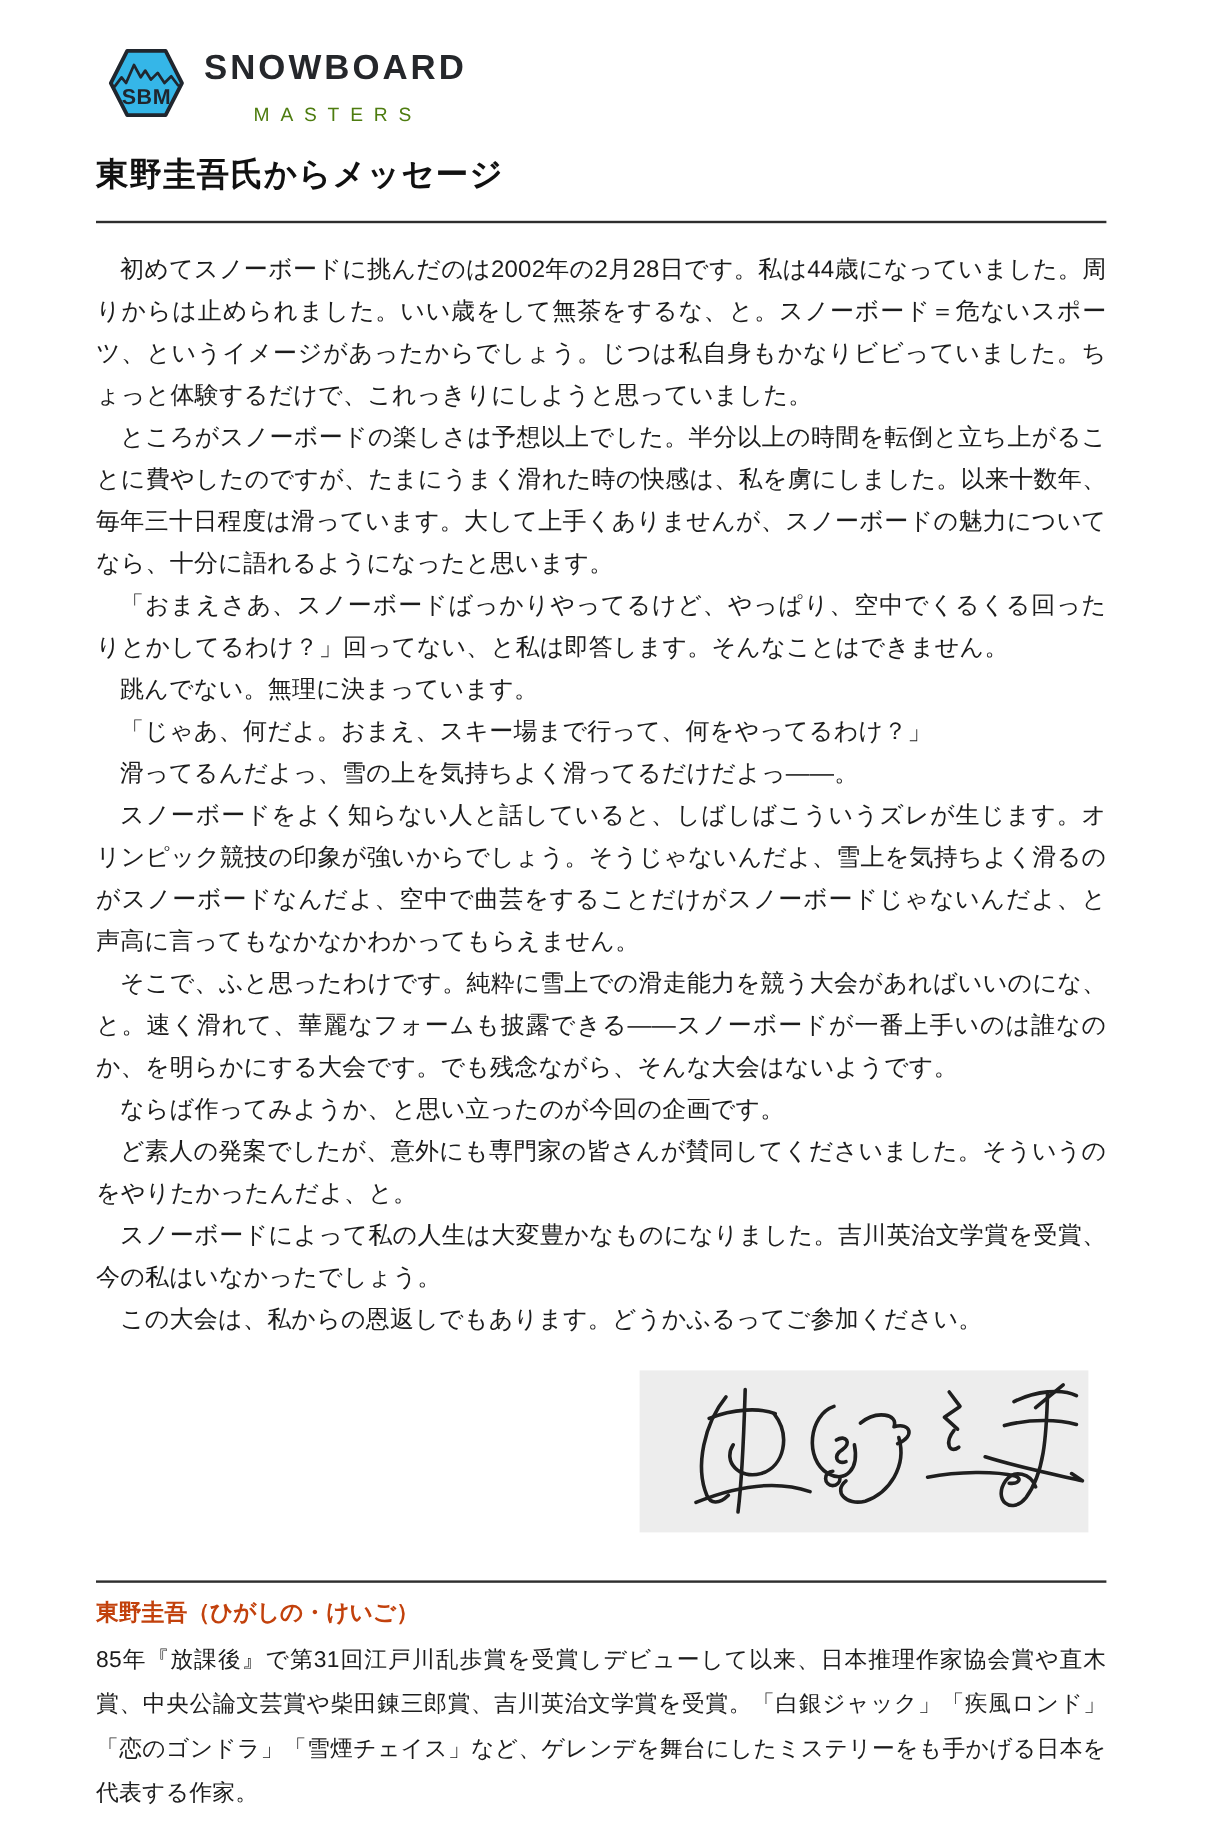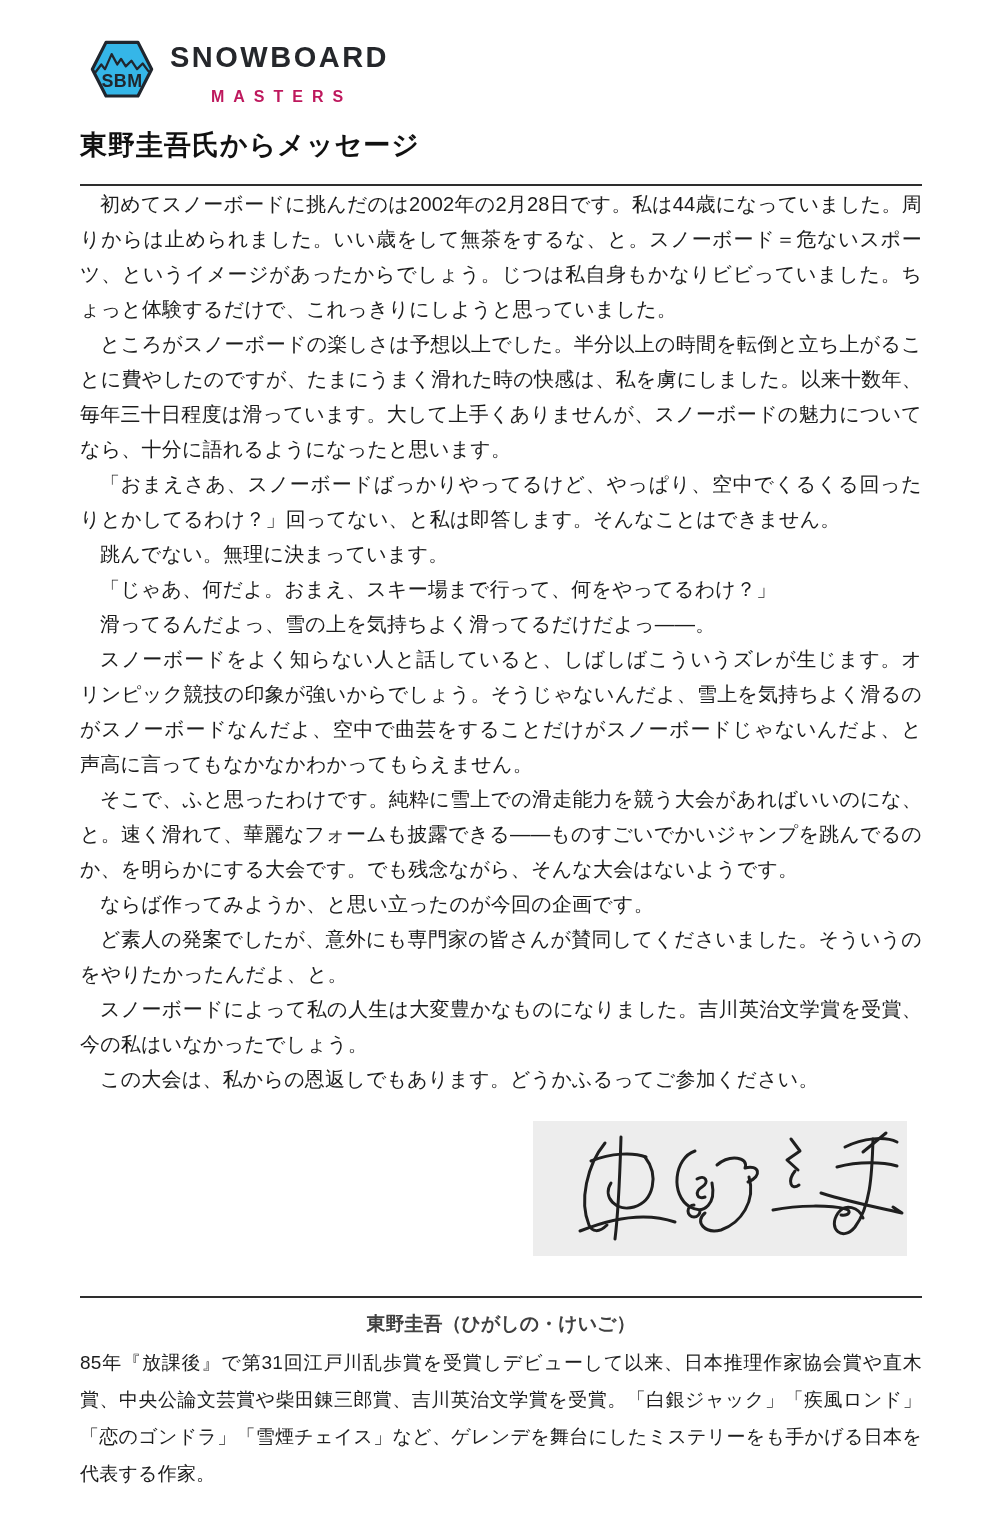--- a/index.html
+++ b/index.html
@@ -13,36 +13,36 @@
 
   
   .logo-row { display: flex; align-items: center; margin-left: 10px; height: 58px; }
   .logo-badge { width: 64px; height: 68px; flex: 0 0 auto; }
   .wordmark { margin-left: 16px; display: flex; flex-direction: column; align-items: center; }
   .wordmark-line1 {
     font-size: 29px; font-weight: 800; letter-spacing: 2.5px;
     color: #25272b; line-height: 1;
   }
   .wordmark-line2 {
-    font-size: 16px; font-weight: 700; letter-spacing: 9px;
-    color: #be185d; line-height: 1; margin-top: 17px; text-indent: 4px;
+    font-size: 16px; font-weight: 400; letter-spacing: 9px;
+    color: #4d7c0f; line-height: 1; margin-top: 17px; text-indent: 4px;
   }
 
   
   h1.page-title {
     margin: 27px 0 12px 0;
     font-size: 27px; font-weight: 700; color: #111;
     line-height: 1.15; letter-spacing: 1px;
   }
   .rule { border: none; border-top: 2px solid #2e2e2e; margin: 0; }
   .rule-top { margin-top: 23px; }
   .rule-bottom { margin-top: 40px; }
 
   
-  .message { margin-top: 1px; }
+  .message { margin-top: 22px; }
   .message p {
     margin: 0;
     font-size: 20px;
     line-height: 35px;
     text-indent: 1em;
     text-align: justify;
     letter-spacing: 0.2px;
     color: #1c1c1c;
   }
 
@@ -51,23 +51,22 @@
     width: 374px; height: 135px;
     background: #ededed;
     margin: 24px 15px 0 auto;
     display: block;
   }
   .signature-box svg { display: block; width: 100%; height: 100%; }
 
   
   .profile-name {
     margin: 14px 0 0 0;
-    font-size: 19px; font-weight: 700; color: #404040;
+    font-size: 19px; font-weight: 700; color: #c2410c;
     line-height: 1.3;
-    text-align: center;
   }
   .profile-bio {
     margin: 7px 0 0 0;
     font-size: 19px; line-height: 37px;
     text-align: justify; color: #1c1c1c;
     letter-spacing: 0.2px;
   }
 </style>
 </head>
 <body>
@@ -93,21 +92,21 @@
   <hr class="rule rule-top">
 
   <main class="message">
     <p>初めてスノーボードに挑んだのは2002年の2月28日です。私は44歳になっていました。周りからは止められました。いい歳をして無茶をするな、と。スノーボード＝危ないスポーツ、というイメージがあったからでしょう。じつは私自身もかなりビビっていました。ちょっと体験するだけで、これっきりにしようと思っていました。</p>
     <p>ところがスノーボードの楽しさは予想以上でした。半分以上の時間を転倒と立ち上がることに費やしたのですが、たまにうまく滑れた時の快感は、私を虜にしました。以来十数年、毎年三十日程度は滑っています。大して上手くありませんが、スノーボードの魅力についてなら、十分に語れるようになったと思います。</p>
     <p>「おまえさあ、スノーボードばっかりやってるけど、やっぱり、空中でくるくる回ったりとかしてるわけ？」回ってない、と私は即答します。そんなことはできません。</p>
     <p>跳んでない。無理に決まっています。</p>
     <p>「じゃあ、何だよ。おまえ、スキー場まで行って、何をやってるわけ？」</p>
     <p>滑ってるんだよっ、雪の上を気持ちよく滑ってるだけだよっ――。</p>
     <p>スノーボードをよく知らない人と話していると、しばしばこういうズレが生じます。オリンピック競技の印象が強いからでしょう。そうじゃないんだよ、雪上を気持ちよく滑るのがスノーボードなんだよ、空中で曲芸をすることだけがスノーボードじゃないんだよ、と声高に言ってもなかなかわかってもらえません。</p>
-    <p>そこで、ふと思ったわけです。純粋に雪上での滑走能力を競う大会があればいいのにな、と。速く滑れて、華麗なフォームも披露できる――ものすごいでかいジャンプを跳んでるのか、を明らかにする大会です。でも残念ながら、そんな大会はないようです。</p>
+    <p>そこで、ふと思ったわけです。純粋に雪上での滑走能力を競う大会があればいいのにな、と。速く滑れて、華麗なフォームも披露できる――スノーボードが一番上手いのは誰なのか、を明らかにする大会です。でも残念ながら、そんな大会はないようです。</p>
     <p>ならば作ってみようか、と思い立ったのが今回の企画です。</p>
     <p>ど素人の発案でしたが、意外にも専門家の皆さんが賛同してくださいました。そういうのをやりたかったんだよ、と。</p>
     <p>スノーボードによって私の人生は大変豊かなものになりました。吉川英治文学賞を受賞、今の私はいなかったでしょう。</p>
     <p>この大会は、私からの恩返しでもあります。どうかふるってご参加ください。</p>
   </main>
 
   <figure class="signature-box">
     <svg viewBox="0 0 374 135" xmlns="http://www.w3.org/2000/svg">
       <g fill="none" stroke="#1f1f1f" stroke-width="3" stroke-linecap="round" stroke-linejoin="round">
 

